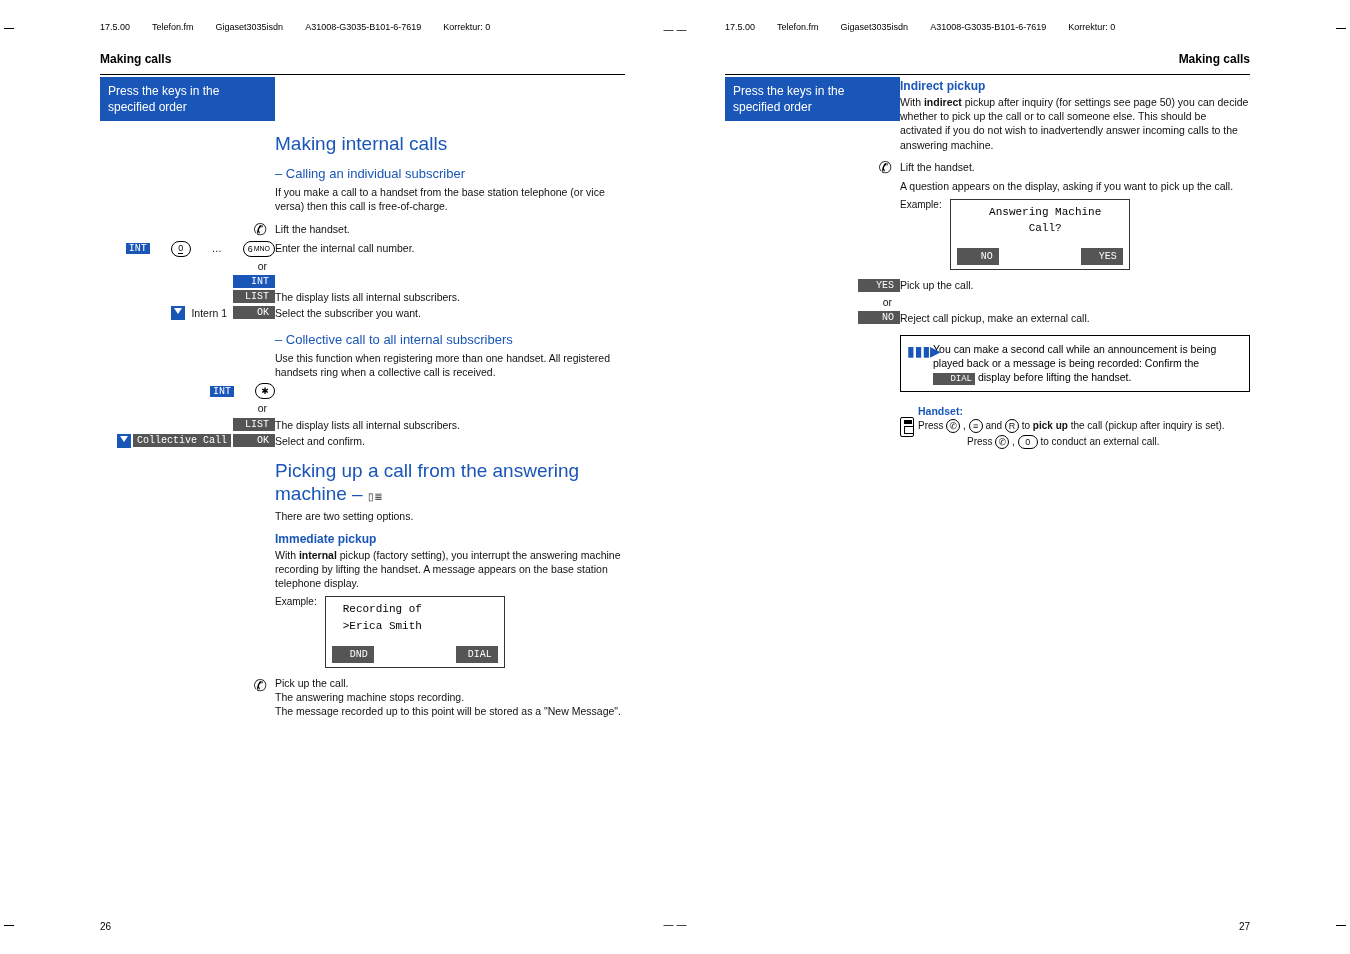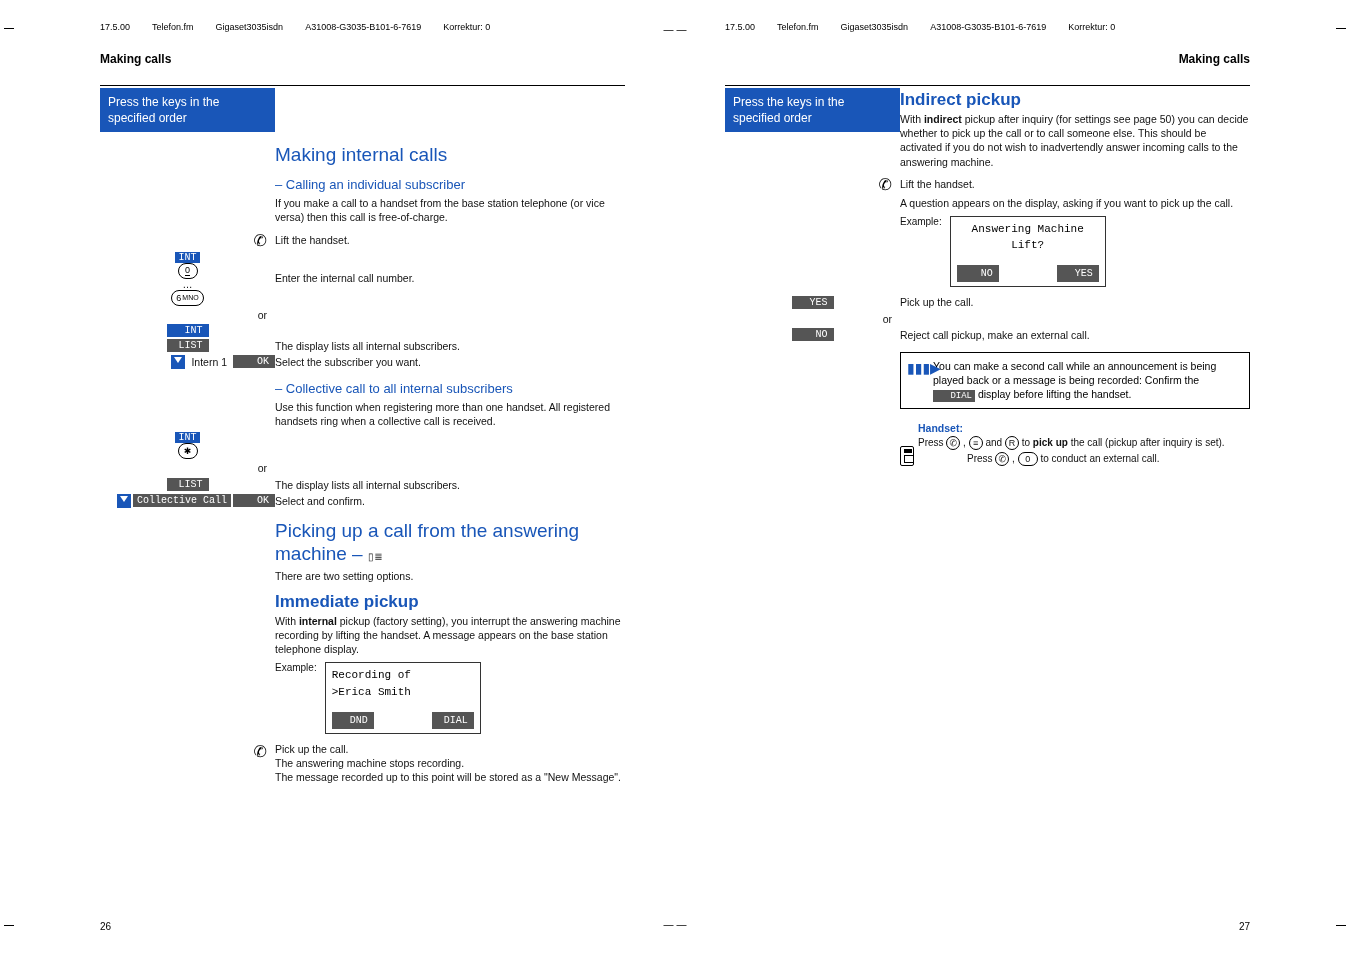--- a/index.html
+++ b/index.html
@@ -2,37 +2,37 @@
 <html><head>
 <meta charset="utf-8">
 <style>
   * { box-sizing: border-box; margin: 0; padding: 0; }
   html, body { width: 1350px; height: 954px; background: #fff; font-family: Arial, Helvetica, sans-serif; color: #000; }
   .page { display: flex; width: 1350px; height: 954px; position: relative; }
   .leaf { width: 675px; height: 954px; position: relative; padding: 20px 40px 20px 40px; }
   .topline { font-size: 9px; color: #000; display: flex; gap: 22px; align-items: center; height: 14px; }
   .topline .g { flex: none; }
 
-  .section-title { font-size: 12px; font-weight: bold; margin-top: 18px; padding-bottom: 19px; border-bottom: 1px solid #000; }
+  .section-title { font-size: 12px; font-weight: bold; margin-top: 18px; padding-bottom: 8px; border-bottom: 1px solid #000; }
   .st-right { text-align: right; }
   .lcol { width: 175px; flex: none; }
   .rcol { flex: 1; }
   .row { display: flex; align-items: flex-start; margin-top: 2px; }
   .gap6 { height: 6px; }
   .blue-note { color: #fff; background: #1956b8; font-size: 12px; padding: 6px 8px; line-height: 1.35; }
   .h-blue-lg { color: #1956b8; font-size: 19px; margin: 10px 0 4px 0; line-height: 1.2; }
   .h-blue-md { color: #1956b8; font-size: 13px; margin: 10px 0 4px 0; }
-  .h-blue-sm { color: #1956b8; font-size: 17px; margin: 8px 0 2px 0; font-weight: bold; }
+  .h-blue-sm { color: #1956b8; font-size: 12px; margin: 8px 0 2px 0; font-weight: bold; }
   .body { font-size: 10.5px; line-height: 1.35; color: #111; }
   .body.small { font-size: 10px; }
-  .key-row { display: flex; align-items: center; justify-content: flex-end; gap: 0; font-size: 10px; flex-direction: column; }
+  .key-row { display: flex; align-items: center; justify-content: flex-end; gap: 21px; font-size: 10px; }
   .softkey { display: inline-block; min-width: 42px; text-align: right; background: #777; color: #fff; font-size: 10px; padding: 1px 6px; font-family: "Courier New", monospace; }
   .softkey.blue { background: #1956b8; }
   .softkey.dark { background: #555; }
-  .lcd { border: 1px solid #333; background: #fff; width: 156px; padding: 4px 6px 16px 6px; position: relative; font-family: "Courier New", monospace; font-size: 11px; line-height: 1.5; text-align: left; }
+  .lcd { border: 1px solid #333; background: #fff; width: 180px; padding: 4px 6px 16px 17px; position: relative; font-family: "Courier New", monospace; font-size: 11px; line-height: 1.5; text-align: left; }
   .lcd .btns { position: absolute; bottom: 4px; left: 6px; right: 6px; display: flex; justify-content: space-between; }
   .lcd .btns .softkey { min-width: 42px; font-size: 10px; }
   .lcd.center { text-align: center; }
 
   .hardkey { display: inline-flex; align-items: center; justify-content: center; border: 1px solid #000; border-radius: 10px; min-width: 20px; height: 16px; font-size: 9px; padding: 0 4px; background: #fff; }
   .hardkey sup { font-size: 7px; margin-left: 1px; }
   .intlabel { display:inline-block; background:#1956b8; color:#fff; font-family:"Courier New",monospace; font-size:10px; padding:0 3px; }
 
   .arrow-item { display: flex; align-items: center; gap: 2px; justify-content: flex-end; }
   .arrow-down { display:inline-block; width:14px; height:14px; background:#1956b8; position:relative; }
@@ -266,21 +266,21 @@
         <div class="lcol"></div>
         <div class="rcol body">A question appears on the display, asking if you want to pick up the call.</div>
       </div>
 
       <div class="row" style="margin-top:6px;">
         <div class="lcol"></div>
         <div class="rcol" style="display:flex; align-items:flex-start;">
           <span class="example-label">Example:</span>
           <div class="lcd center">
             <div>Answering Machine</div>
-            <div>Lift?</div>
+            <div>Call?</div>
             <div>&nbsp;</div>
             <div class="btns">
               <span class="softkey dark">NO</span>
               <span class="softkey dark">YES</span>
             </div>
           </div>
         </div>
       </div>
 
       <div class="row" style="margin-top:8px; align-items:center;">
@@ -308,21 +308,21 @@
           <div class="tip">
             <span class="ticon">▮▮▮▶</span>
             <span>You can make a second call while an announcement is being played back or a message is being recorded: Confirm the </span><span class="softkey dark" style="font-size:9px; padding:0 3px;">DIAL</span><span> display before lifting the handset.</span>
           </div>
         </div>
       </div>
 
       <div class="row" style="margin-top:12px;">
         <div class="lcol"></div>
         <div class="rcol">
-          <div style="display:flex; align-items:flex-end;">
+          <div style="display:flex; align-items:center;">
             <span class="hs-icon"></span>
             <div style="flex:1;">
               <div class="body" style="color:#1956b8; font-weight:bold;">Handset:</div>
               <div class="body small" style="">
                 <span>Press </span><span class="circkey">✆</span><span> , </span><span class="circkey">≡</span><span> and </span><span class="circkey">R</span><span> to </span><b>pick up</b><span> the call (pickup after inquiry is set).</span>
               </div>
               <div class="body small" style="margin-left:14px; margin-top:2px;padding-left:35px;">
                 <span>Press </span><span class="circkey">✆</span><span> , </span><span class="hardkey" style="height:14px;">0</span><span> to conduct an external call.</span>
               </div>
             </div>

